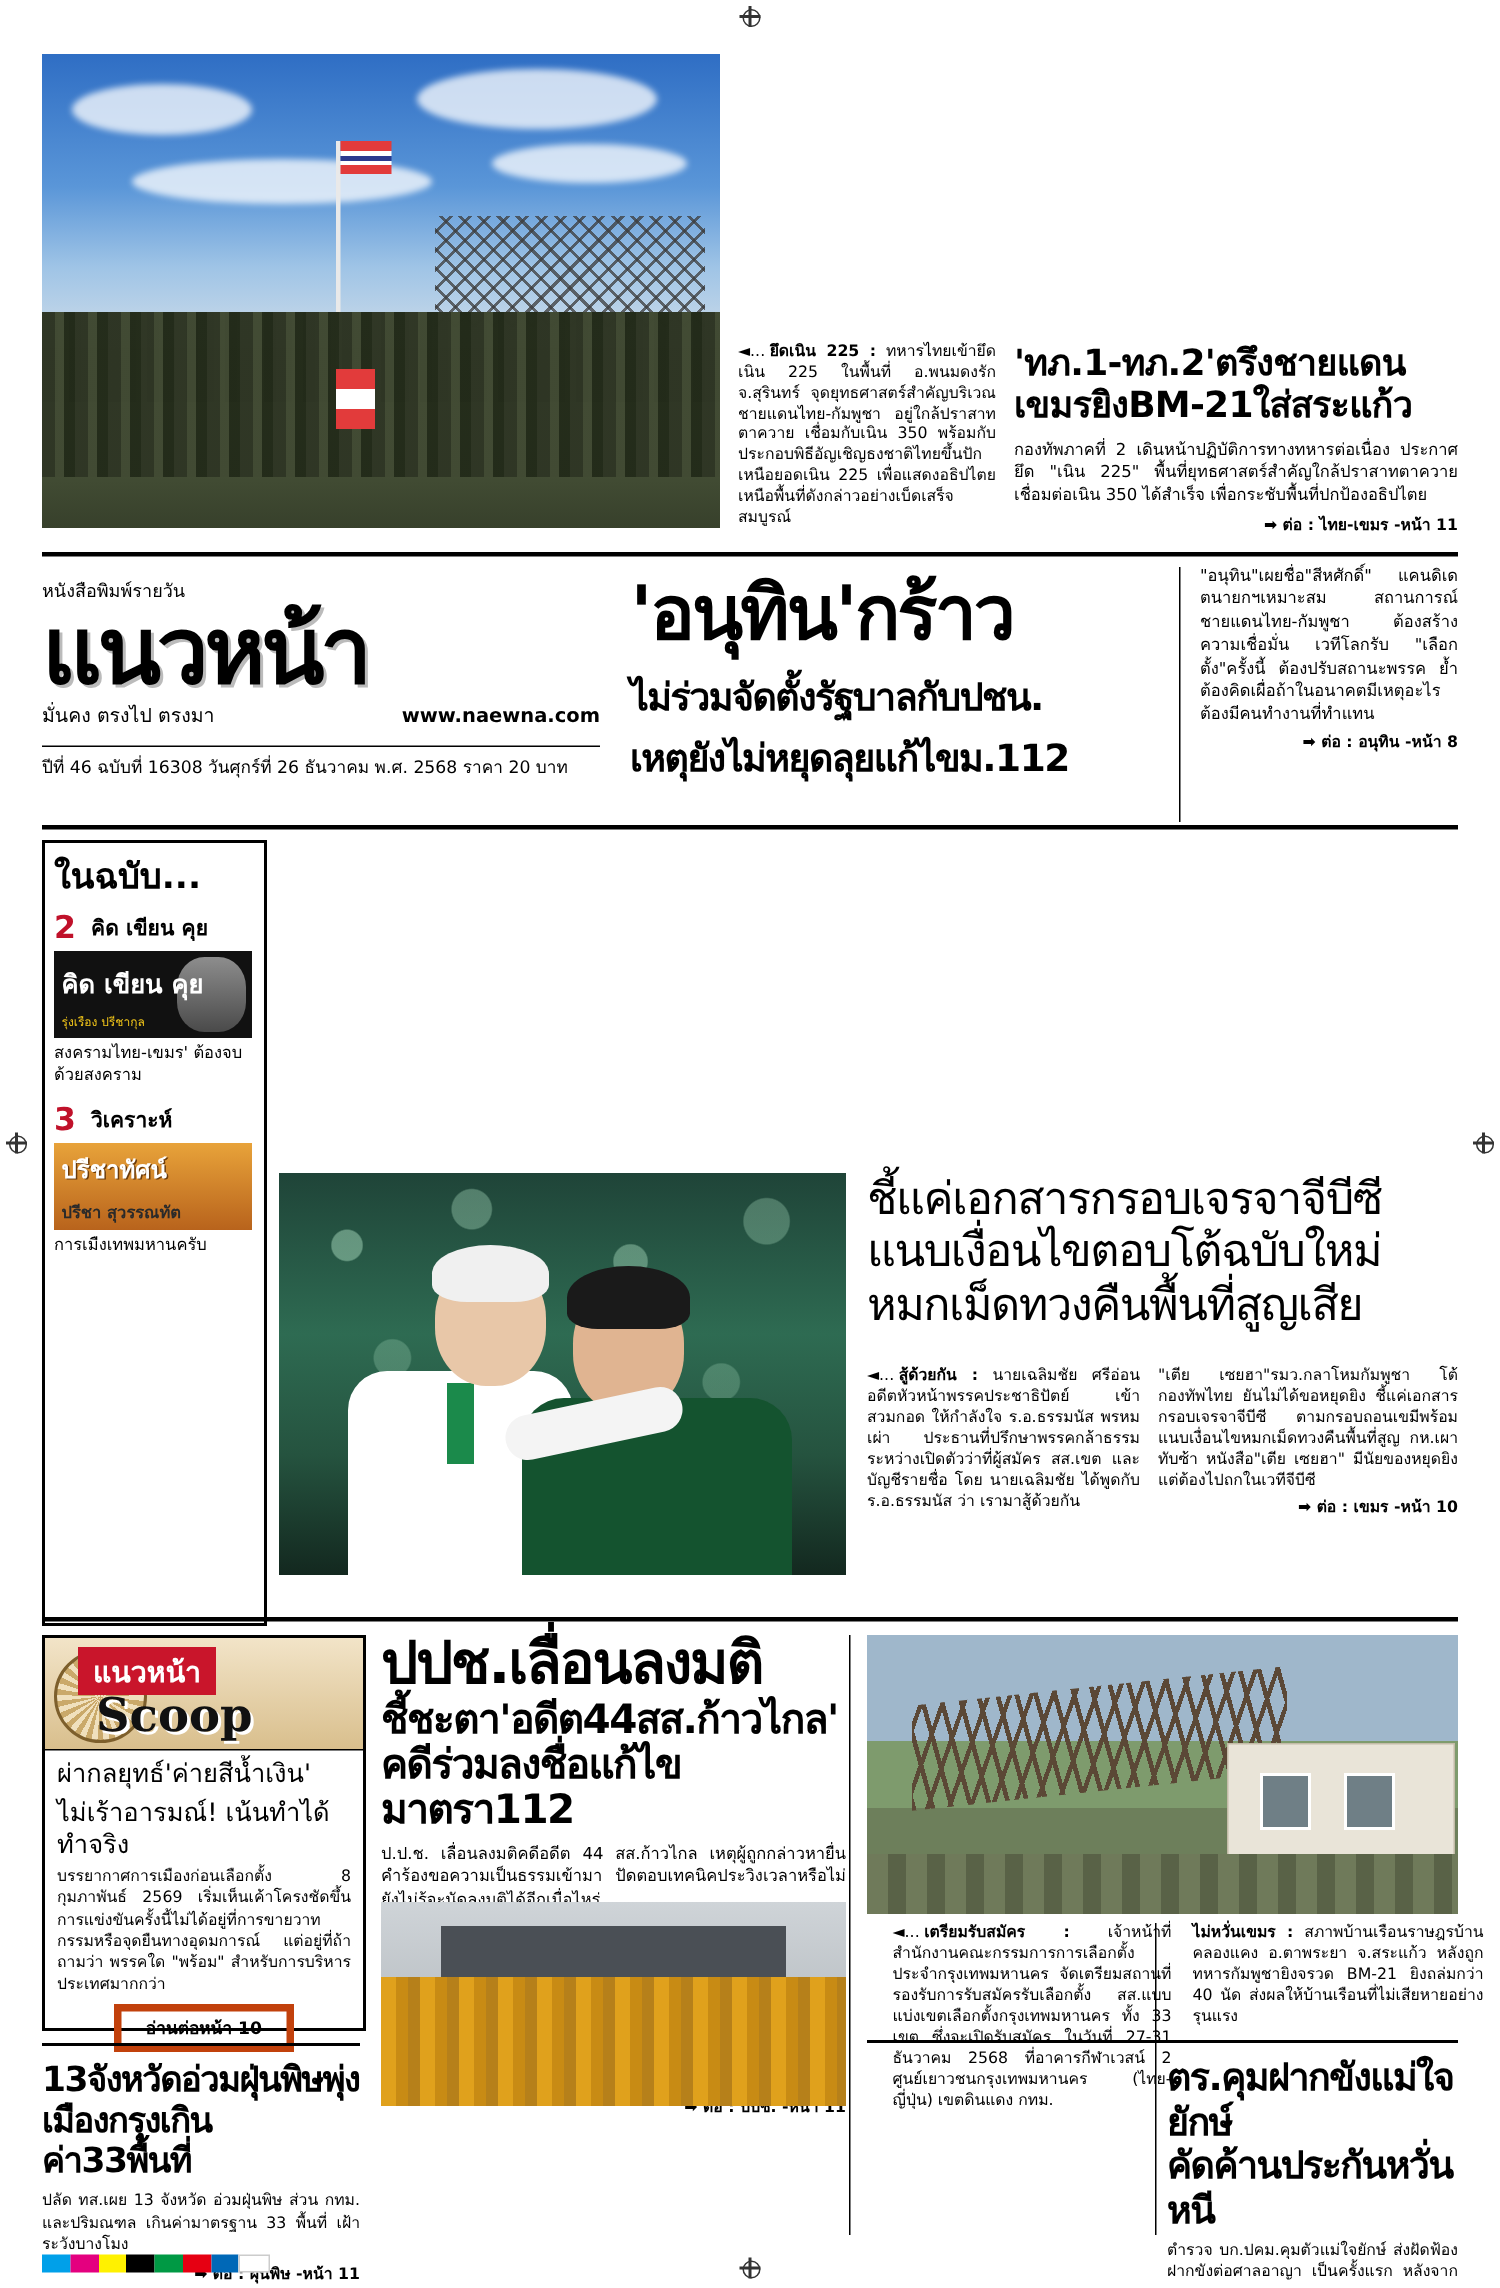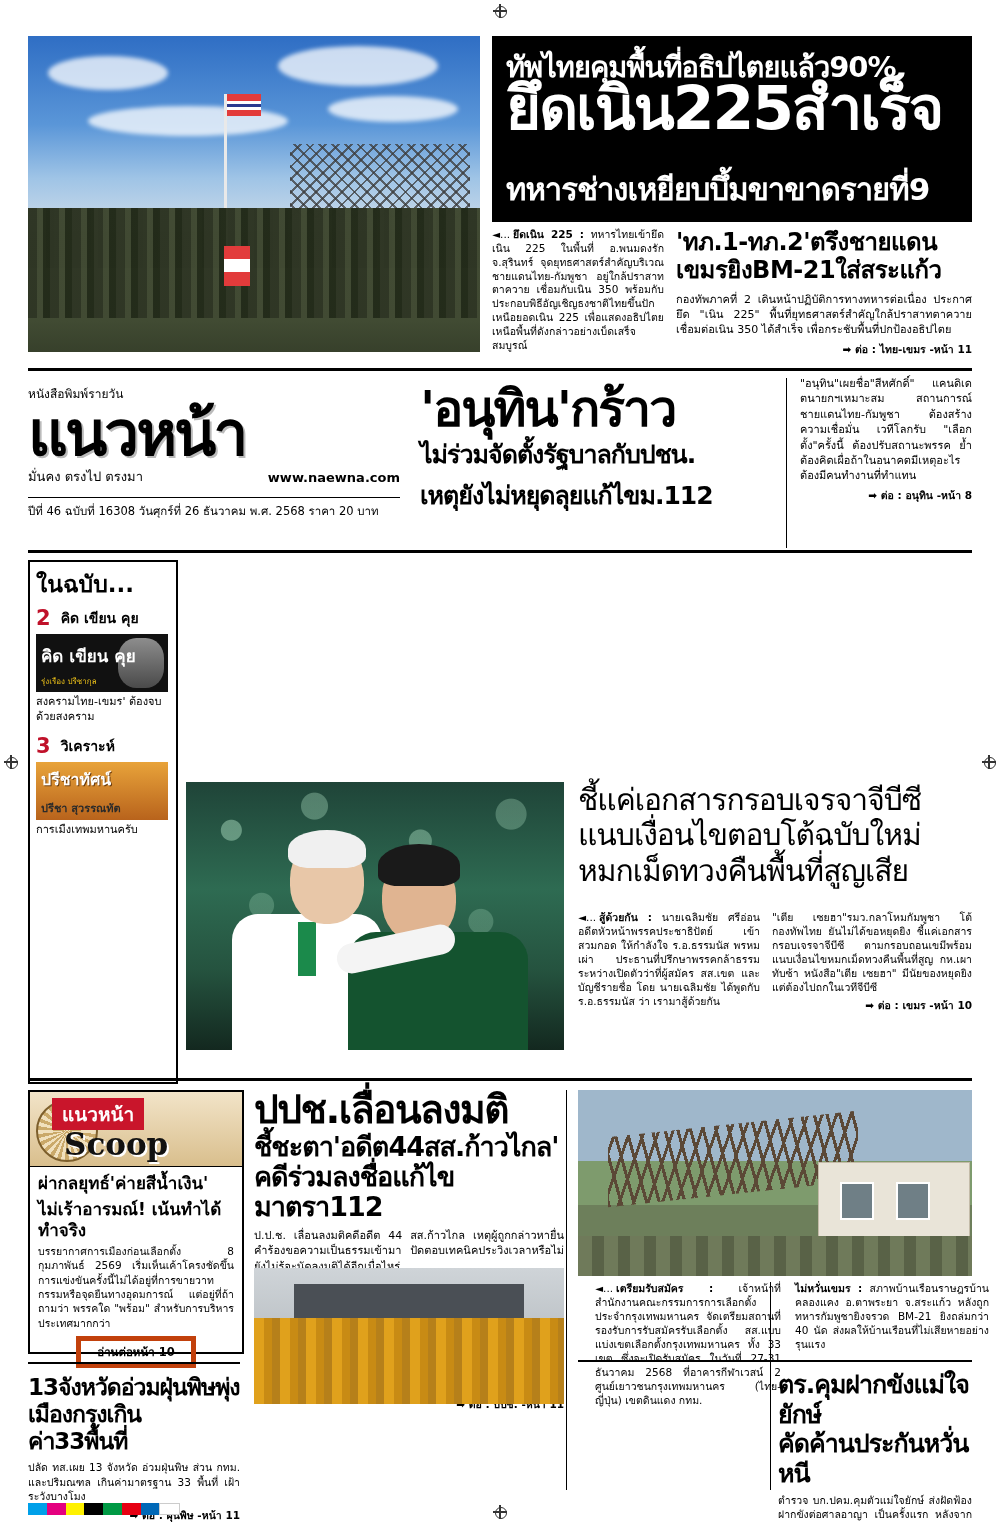--- a/index.html
+++ b/index.html
@@ -59,21 +59,21 @@
   .masthead .small-top{font-size:12px;}
   .masthead .logo{font-size:62px;font-weight:bold;letter-spacing:-3px;line-height:1.05;margin-top:-2px;
      text-shadow:2px 2px 0 #bbb;}
   .masthead .slogan{font-size:13px;display:inline-block;}
   .masthead .site{font-size:13px;font-weight:bold;float:right;margin-top:4px;}
   .masthead .issue{font-size:11.5px;margin-top:10px;border-top:1px solid #000;padding-top:4px;}
 
   
   .anutin{position:absolute;left:420px;top:384px;width:366px;}
   .anutin .a1{font-size:50px;font-weight:bold;letter-spacing:-2px;line-height:1;}
-  .anutin .a2{font-size:25px;font-weight:bold;letter-spacing:-1px;margin-top:0;}
+  .anutin .a2{font-size:25px;font-weight:bold;letter-spacing:-1px;margin-top:10px;}
   .anutin .a3{font-size:25px;font-weight:bold;letter-spacing:-1px;margin-top:1px;}
 
   .anutin-col{position:absolute;left:800px;top:376px;width:172px;font-size:11px;line-height:1.4;text-align:justify;}
 
   
   .idx{position:absolute;left:28px;top:560px;width:146px;border:2px solid #000;height:520px;}
   .idx .idx-title{font-size:23px;font-weight:bold;padding:4px 6px 0 6px;}
   .idx .item{padding:4px 6px 6px 6px;}
   .idx .num{font-size:21px;font-weight:bold;color:#c0112a;display:inline-block;vertical-align:middle;}
   .idx .kicker{font-size:14px;font-weight:bold;display:inline-block;margin-left:5px;vertical-align:middle;}
@@ -122,21 +122,21 @@
   .cap-c{position:absolute;left:772px;top:910px;width:200px;font-size:10.5px;line-height:1.34;text-align:justify;}
 
   
   .scoop{position:absolute;left:28px;top:1090px;width:212px;border:2px solid #000;height:260px;}
   .scoop .logo{height:74px;background:linear-gradient(#f2e4c8,#d9bf8d);position:relative;overflow:hidden;border-bottom:1px solid #000;}
   .scoop .logo .wheel{position:absolute;left:6px;top:8px;width:58px;height:58px;border-radius:50%;
      background:repeating-conic-gradient(#caa96a 0 8deg,#f0e0bd 8deg 16deg);border:2px solid #7d5f2c;}
   .scoop .logo .nw{position:absolute;left:22px;top:6px;background:#c9152b;color:#fff;font-size:19px;font-weight:bold;padding:1px 10px;}
   .scoop .logo .sc{position:absolute;left:34px;top:34px;font-size:31px;font-weight:bold;color:#111;
      text-shadow:2px 2px 0 #fff;font-family:"DejaVu Serif","Liberation Serif",serif;}
-  .scoop h3{margin:6px 8px 2px 8px;font-size:17px;font-weight:bold;line-height:1.2;}
+  .scoop h3{margin:6px 8px 2px 8px;font-size:17px;font-weight:normal;line-height:1.2;}
   .scoop p{margin:4px 8px;font-size:10.5px;line-height:1.36;text-align:justify;}
   .scoop .more{text-align:center;font-size:11.5px;font-weight:bold;border:5px solid #c2410c;margin:6px 46px;padding:2px 0;}
 
   
   .ppc{position:absolute;left:254px;top:1090px;width:310px;}
   .ppc .h1{font-size:39px;font-weight:bold;letter-spacing:-1.5px;line-height:1.02;}
   .ppc .h2{font-size:27px;font-weight:bold;letter-spacing:-1px;margin-top:2px;line-height:1.1;}
   .ppc .h3{font-size:27px;font-weight:bold;letter-spacing:-1px;margin-top:1px;line-height:1.1;}
   .ppc p{font-size:11px;line-height:1.4;text-align:justify;margin:6px 0 0 0;}
 
@@ -202,25 +202,20 @@
     <div class="cloud" style="left:300px;top:60px;width:130px;height:26px;"></div>
     <div class="structure"></div>
     <div class="ground"></div>
     <div class="flagpole"></div>
     <div class="flag1"></div>
     <div class="troops2"></div>
     <div class="troops"></div>
     <div class="flag2"></div>
   </div>
 
-  <div class="tr-head">
-    <div class="l1">ทัพไทยคุมพื้นที่อธิปไตยแล้ว90%</div>
-    <div class="l2">ยึดเนิน225สำเร็จ</div>
-    <div class="l3">ทหารช่างเหยียบบึ้มขาขาดรายที่9</div>
-  </div>
 
   <div class="cap-a">
     <span class="arrow">◄...</span><span class="lead">ยึดเนิน 225 :</span>
     <span>ทหารไทยเข้ายึดเนิน 225 ในพื้นที่ อ.พนมดงรัก จ.สุรินทร์ จุดยุทธศาสตร์สำคัญบริเวณชายแดนไทย-กัมพูชา อยู่ใกล้ปราสาทตาควาย เชื่อมกับเนิน 350 พร้อมกับประกอบพิธีอัญเชิญธงชาติไทยขึ้นปักเหนือยอดเนิน 225 เพื่อแสดงอธิปไตยเหนือพื้นที่ดังกล่าวอย่างเบ็ดเสร็จสมบูรณ์</span>
   </div>
 
   <div class="tr-sub">
     <h2>'ทภ.1-ทภ.2'ตรึงชายแดน</h2>
     <h2>เขมรยิงBM-21ใส่สระแก้ว</h2>
     <p>กองทัพภาคที่ 2 เดินหน้าปฏิบัติการทางทหารต่อเนื่อง ประกาศยึด "เนิน 225" พื้นที่ยุทธศาสตร์สำคัญใกล้ปราสาทตาควาย เชื่อมต่อเนิน 350 ได้สำเร็จ เพื่อกระชับพื้นที่ปกป้องอธิปไตย</p>

